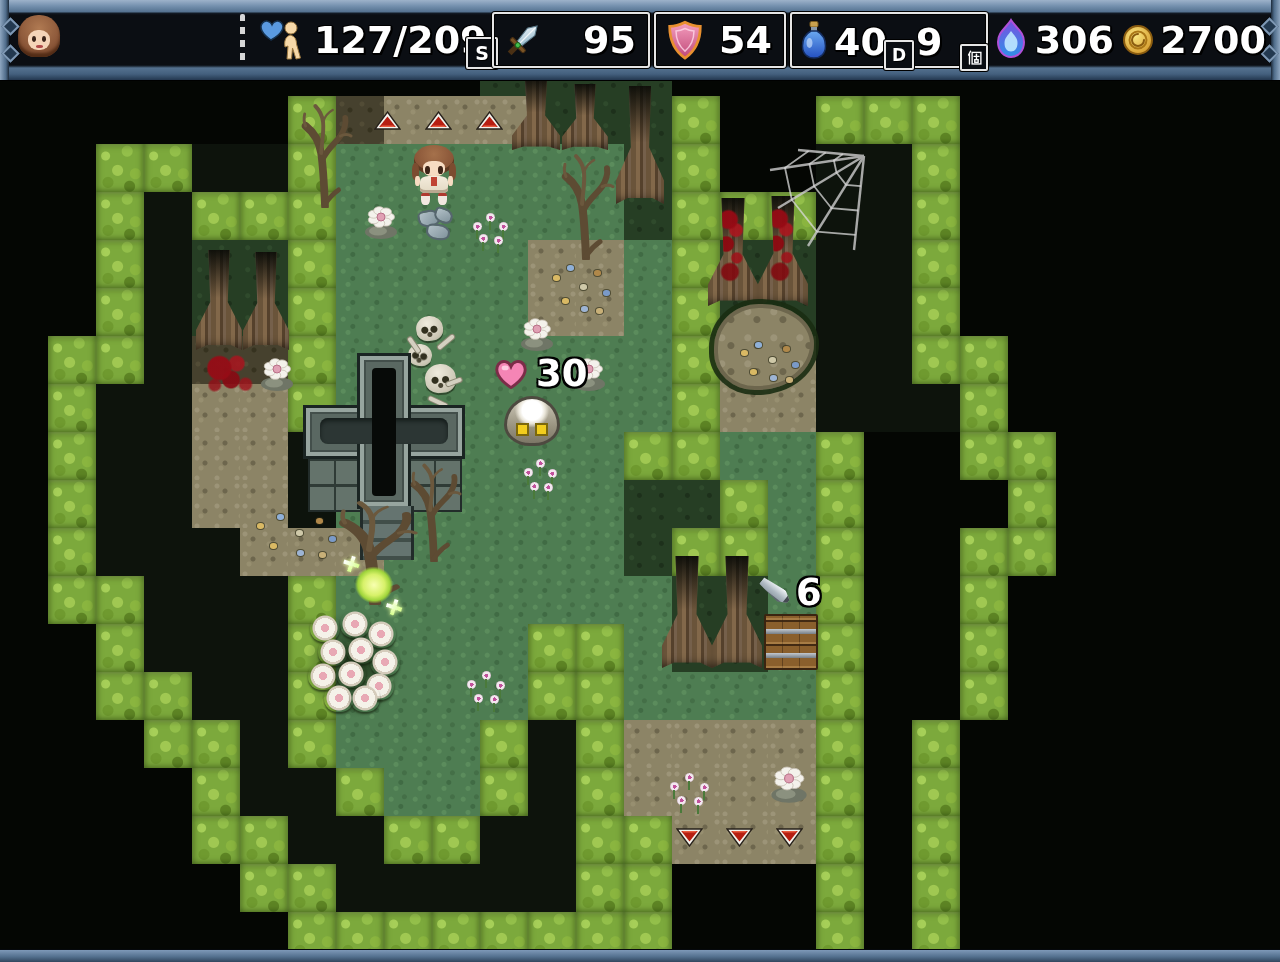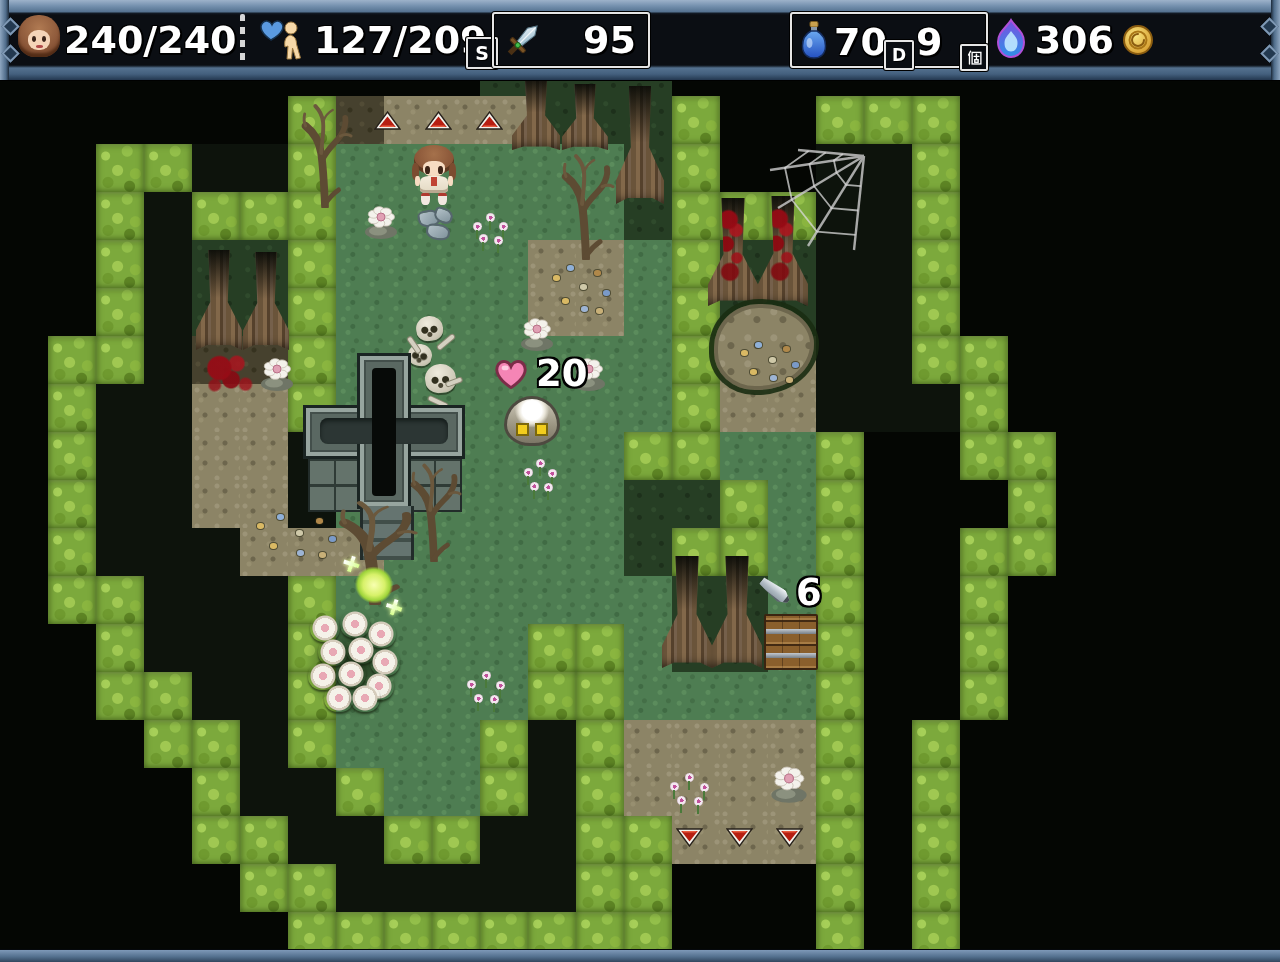--- a/index.html
+++ b/index.html
@@ -625,21 +625,21 @@
         <div class="bone" style="left: 28px; top: 80px; width: 4px; height: 20px; transform: rotate(115deg);"></div>
         <div class="bone" style="left: 44px; top: 62px; width: 4px; height: 16px; transform: rotate(70deg);"></div>
       </div>
       <div class="sprite" style="display: flex; align-items: flex-start; left: 492px; top: 355px; width: 84px; height: 42px; z-index: 8;">
         <div>
           <svg viewBox="0 0 26 24" style="width:38px;height:36px">
     <path d="M13 22 C4 16 1.5 10 4.5 6 C7 2.8 11.5 4 13 7.5 C14.5 4 19 2.8 21.5 6 C24.5 10 22 16 13 22 Z" fill="#f585b5" stroke="#7c2c48" stroke-width="2"></path>
     <ellipse cx="9" cy="8.5" rx="2.4" ry="1.7" fill="#ffd2e6" opacity=".9"></ellipse>
           </svg>
         </div>
-        <span class="popnum" style="margin-left: 6px;">20</span>
+        <span class="popnum" style="margin-left: 6px;">30</span>
       </div>
       <div class="sprite" style="left: 518px; top: 316px; width: 38px; height: 36px;">
         <svg viewBox="0 0 38 36">
           <ellipse cx="19" cy="28" rx="16" ry="7" fill="#6f7566"></ellipse>
     <ellipse cx="16" cy="27" rx="9" ry="4.5" fill="#8b917f"></ellipse>
           <ellipse cx="27" cy="13" rx="5.5" ry="4" fill="#f4f2ec" stroke="#c9c2b5" stroke-width="0.8"></ellipse>
           <ellipse cx="23.99103677367509" cy="18.07988307072232" rx="5.5" ry="4" fill="#f4f2ec" stroke="#c9c2b5" stroke-width="0.8"></ellipse>
           <ellipse cx="17.227612019044262" cy="19.338470802986162" rx="5.5" ry="4" fill="#f4f2ec" stroke="#c9c2b5" stroke-width="0.8"></ellipse>
           <ellipse cx="11.797449828782451" cy="15.829002145920128" rx="5.5" ry="4" fill="#f4f2ec" stroke="#c9c2b5" stroke-width="0.8"></ellipse>
           <ellipse cx="11.785339788759089" cy="10.191442632787115" rx="5.5" ry="4" fill="#f4f2ec" stroke="#c9c2b5" stroke-width="0.8"></ellipse>
@@ -805,21 +805,20 @@
     <div class="dmd" style="right:4px;top:20px"></div>
     <div class="dmd" style="right:4px;top:47px"></div>
 
     <div class="face-icon">
       <div class="fi-hair"></div>
       <div class="fi-face"></div>
       <div class="fi-eye" style="left:16px"></div>
       <div class="fi-eye" style="left:26px"></div>
       <div class="fi-mouth"></div>
     </div>
-    <span class="hud-num" style="left:64px;top:17px">240/240</span>
 
     <div class="divider"></div>
 
     <div style="position:absolute;left:258px;top:16px;width:52px;height:46px">
       <svg viewBox="0 0 52 46">
         <path d="M13 24 C3.5 17.5 1 11 4.5 7 C7.5 3.6 12.3 5 14 8.8 C15.7 5 20.5 3.6 23.5 7 C27 11 24.5 17.5 13 24 Z" fill="#5a9ae0" stroke="#16324e" stroke-width="1.5"></path>
         <circle cx="33" cy="12" r="6" fill="#f6d8a8" stroke="#9c7840"></circle>
         <path d="M32 19 C27 21 26 26 27 31 L30 30 L29 43 L33.5 43 L34.5 32 L38 43 L42.5 42 L38.5 28 C38.5 23 36.5 20 32 19 Z" fill="#f6d8a8" stroke="#9c7840"></path>
       </svg>
     </div>
@@ -840,37 +839,52 @@
             <line x1="20" y1="4" x2="20" y2="24" stroke="#ffffff" stroke-width="1.2" opacity=".8"></line>
             <rect x="11" y="25" width="18" height="4" rx="1.5" fill="#7a5426" stroke="#4a3014" stroke-width="1"></rect>
             <rect x="17.5" y="29" width="5" height="9" fill="#4a3014"></rect>
             <circle cx="20" cy="27" r="2.4" fill="#44c04a" stroke="#1c6420"></circle>
           </g>
         </svg>
       </div>
       <span class="hud-num">95</span>
     </div>
 
+    <div class="hud-box" style="left:654px;width:132px">
+      <div style="width:38px;height:42px;margin-left:10px">
+        <svg viewBox="0 0 36 40">
+          <defs>
+              <linearGradient id="shg" x1="0" y1="0" x2="0" y2="1">
+            <stop offset="0" stop-color="#f5a0c0"></stop>
+                <stop offset="1" stop-color="#c04878"></stop>
+              </linearGradient>
+            </defs>
+          <path d="M18 3 C24 6 29.5 7 32.5 7 C32.5 18 29.5 29 18 37 C6.5 29 3.5 18 3.5 7 C6.5 7 12 6 18 3 Z" fill="url(#shg)" stroke="#e89030" stroke-width="2.6"></path>
+          <path d="M18 9 C21 10.5 24 11.2 26.5 11.4 C26.5 18 24.5 25 18 30.5 C11.5 25 9.5 18 9.5 11.4 C12 11.2 15 10.5 18 9 Z" fill="none" stroke="#ffd8ea" stroke-width="1.4" opacity=".8"></path>
+        </svg>
+      </div>
+      <span class="hud-num">54</span>
+    </div>
 
     <div class="hud-box" style="left:790px;width:198px">
       <div style="position:absolute;left:8px;top:6px;width:28px;height:40px">
         <svg viewBox="0 0 28 40">
           <defs>
               <linearGradient id="pog" x1="0" y1="0" x2="0" y2="1">
             <stop offset="0" stop-color="#6aa8f0"></stop>
                 <stop offset="1" stop-color="#2450c0"></stop>
               </linearGradient>
             </defs>
           <rect x="10" y="1.5" width="8" height="5.5" rx="1.5" fill="#caa24e" stroke="#7c5c1c"></rect>
           <rect x="11" y="7" width="6" height="5" fill="#8898a8"></rect>
           <path d="M11 11 C4.5 14.5 2.5 20 2.5 26 C2.5 34 7.5 38 14 38 C20.5 38 25.5 34 25.5 26 C25.5 20 23.5 14.5 17 11 Z" fill="url(#pog)" stroke="#142c5e" stroke-width="1.5"></path>
           <ellipse cx="9.5" cy="23" rx="3" ry="5" fill="#cfe4ff" opacity=".65"></ellipse>
         </svg>
       </div>
-      <span class="hud-num" style="position:absolute;left:42px;top:5px">70</span>
+      <span class="hud-num" style="position:absolute;left:42px;top:5px">40</span>
       <div class="mini-box" style="left:92px;top:26px;width:26px;height:26px;font-size:17px">D</div>
       <span class="hud-num" style="position:absolute;left:124px;top:5px">9</span>
       <div class="mini-box" style="left:168px;top:30px;width:24px;height:23px" aria-label="個">
         <svg viewBox="0 0 20 20" width="17" height="17">
           <g stroke="#fff" stroke-width="1.6" fill="none" stroke-linecap="round">
             <path d="M5.4 2.5 L3 7.2"></path>
               <path d="M4.1 6 L4.1 17.6"></path>
             <rect x="7.2" y="4" width="10.3" height="13.6"></rect>
             <path d="M12.3 6.2 L12.3 12"></path>
               <path d="M9.4 8.6 L15.3 8.6"></path>
@@ -900,16 +914,17 @@
             <radialGradient id="cog" cx=".4" cy=".35" r=".8">
           <stop offset="0" stop-color="#fae883"></stop>
               <stop offset="1" stop-color="#d09020"></stop>
             </radialGradient>
           </defs>
         <circle cx="16" cy="16" r="14" fill="url(#cog)" stroke="#8a5c10" stroke-width="2"></circle>
         <circle cx="16" cy="16" r="8.5" fill="none" stroke="#aa7616" stroke-width="2"></circle>
         <path d="M16 10 a6 6 0 1 0 6 6" fill="none" stroke="#8a5c10" stroke-width="2" stroke-linecap="round"></path>
       </svg>
     </div>
+    <span class="hud-num" style="left:1154px;top:17px;width:112px;text-align:right">2700</span>
   </div>
 
   <div id="bottombar"></div>
 </div>
 
 </body></html>

